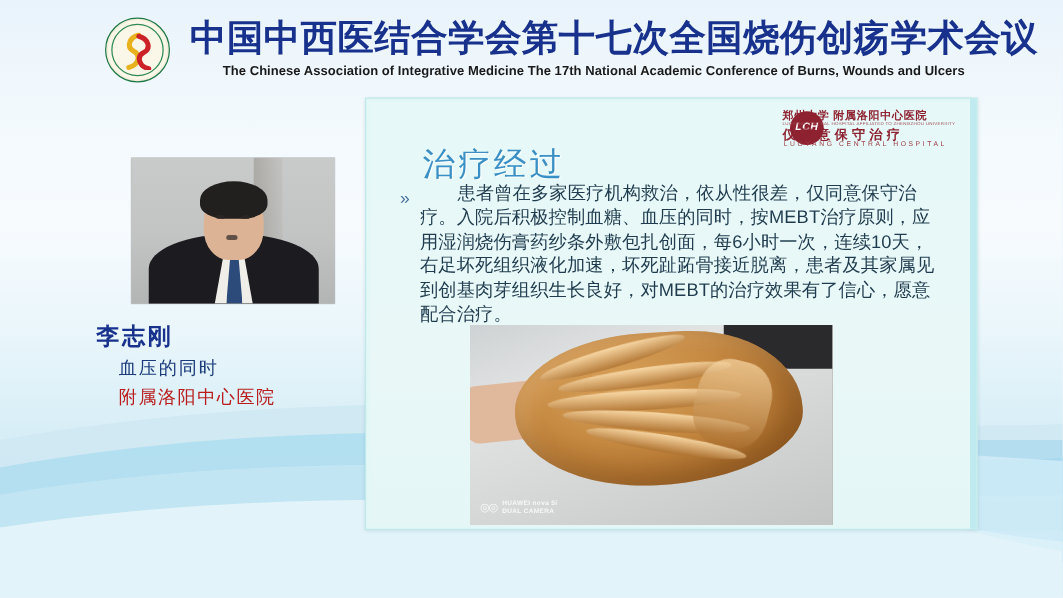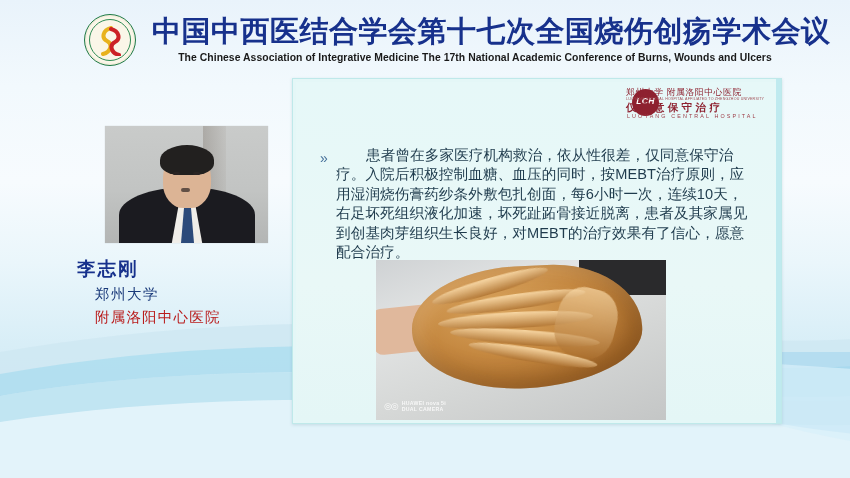--- a/index.html
+++ b/index.html
@@ -57,21 +57,21 @@
   .slide{position:absolute;left:292px;top:78px;width:490px;height:346px;
     background:#e4f7f7;border:1px solid #bfe9ea;box-sizing:border-box;
     box-shadow:0 1px 3px rgba(60,110,130,.18);}
   .slide-inner{position:absolute;inset:3px;background:linear-gradient(180deg,#e6f8f8 0%,#e9f8f7 60%,#e4f6f6 100%);}
   .slide-edge{position:absolute;right:0;top:0;width:5px;height:100%;background:#bfeaef;}
 
   .hosp-logo{position:absolute;right:10px;top:4px;width:174px;height:33px;}
   .hosp-mark{position:absolute;left:0;top:3px;width:27px;height:27px;border-radius:50%;background:#8e2230;margin-left:38px;}
   .hosp-mark .lch{position:absolute;left:0;right:0;top:7px;text-align:center;color:#fff;
     font-size:8.5px;font-weight:bold;font-style:italic;letter-spacing:.4px;}
-  .hosp-l1{position:absolute;left:32px;top:1px;font-size:8.8px;font-weight:normal;color:#8e2230;letter-spacing:.6px;white-space:nowrap;}
+  .hosp-l1{position:absolute;left:32px;top:1px;font-size:8.8px;font-weight:bold;color:#8e2230;letter-spacing:.6px;white-space:nowrap;}
   .hosp-l1b{position:absolute;left:32px;top:11px;font-size:3.6px;color:#a04a52;letter-spacing:.2px;white-space:nowrap;transform:scaleY(.9);transform-origin:left top;}
   .hosp-l2{position:absolute;left:32px;top:15px;font-size:10.5px;font-weight:bold;color:#8e2230;letter-spacing:3.4px;white-space:nowrap;}
   .hosp-l2b{position:absolute;left:33px;top:27px;font-size:5.4px;color:#9c3a44;letter-spacing:2.1px;white-space:nowrap;}
 
   .slide-title{position:absolute;left:42px;top:32px;font-size:26px;color:#3a8fc4;
     letter-spacing:2.5px;text-shadow:1px 1px 0 rgba(255,255,255,.85);}
   .bullet-mark{position:absolute;left:24px;top:68px;font-size:14px;color:#46709a;}
   .slide-body{position:absolute;left:40px;top:64px;width:420px;
     font-size:14.6px;line-height:19.4px;color:#1f3b4d;letter-spacing:.1px;text-indent:30px;}
 
@@ -137,36 +137,37 @@
     <div class="vid-tie"></div>
     <div class="vid-neck"></div>
     <div class="vid-head"></div>
     <div class="vid-hair"></div>
     <div class="vid-eye" style="left:68px;top:46px;"></div>
     <div class="vid-eye" style="left:88px;top:46px;"></div>
     <div style="position:absolute;left:76px;top:62px;width:9px;height:4px;background:#3a2f2c;border-radius:3px;opacity:.75;"></div>
   </div>
 
   <div class="pres-name">李志刚</div>
-  <div class="pres-org1">郑州大学</div>
+  <div class="pres-org1">血压的同时</div>
   <div class="pres-org2">附属洛阳中心医院</div>
 
   <div class="slide">
     <div class="slide-inner">
 
       <div class="hosp-logo">
         <div class="hosp-mark">
           <div class="lch">LCH</div>
         </div>
         <div class="hosp-l1">郑州大学 附属洛阳中心医院</div>
         <div class="hosp-l1b">LUOYANG CENTRAL HOSPITAL AFFILIATED TO ZHENGZHOU UNIVERSITY</div>
         <div class="hosp-l2">仅同意保守治疗</div>
         <div class="hosp-l2b">LUOYANG CENTRAL HOSPITAL</div>
       </div>
 
+      <div class="slide-title">治疗经过</div>
       <div class="bullet-mark">»</div>
       <div class="slide-body">患者曾在多家医疗机构救治，依从性很差，仅同意保守治疗。入院后积极控制血糖、血压的同时，按MEBT治疗原则，应用湿润烧伤膏药纱条外敷包扎创面，每6小时一次，连续10天，右足坏死组织液化加速，坏死趾跖骨接近脱离，患者及其家属见到创基肉芽组织生长良好，对MEBT的治疗效果有了信心，愿意配合治疗。</div>
 
       <div class="clinic-photo">
         <div class="cp-sheet"></div>
         <div class="cp-dark"></div>
         <div class="cp-leg"></div>
         <div class="cp-foot"></div>
 
         <div class="gauze" style="left:54px;top:18px;width:120px;height:16px;transform:rotate(-16deg);"></div>

